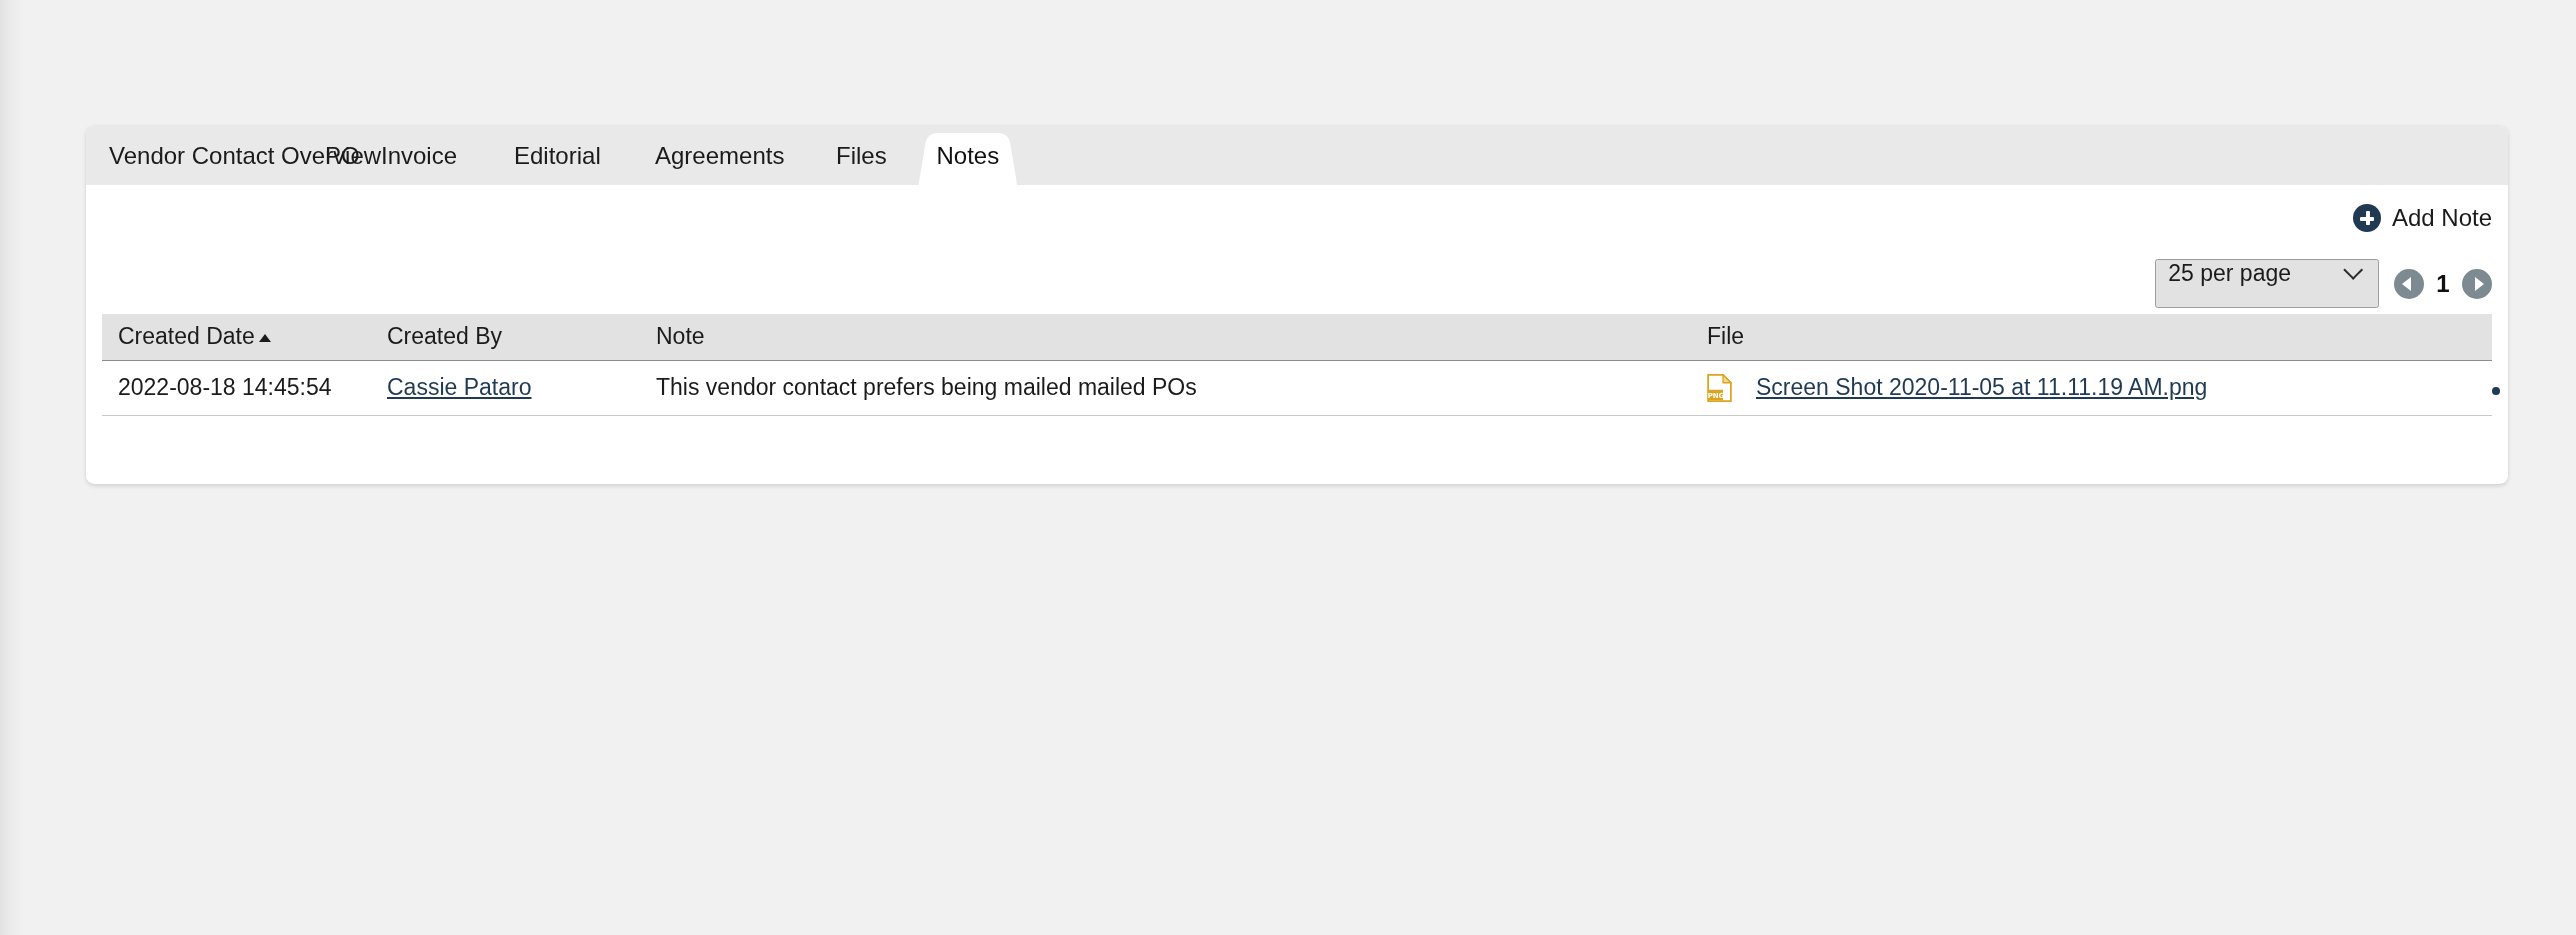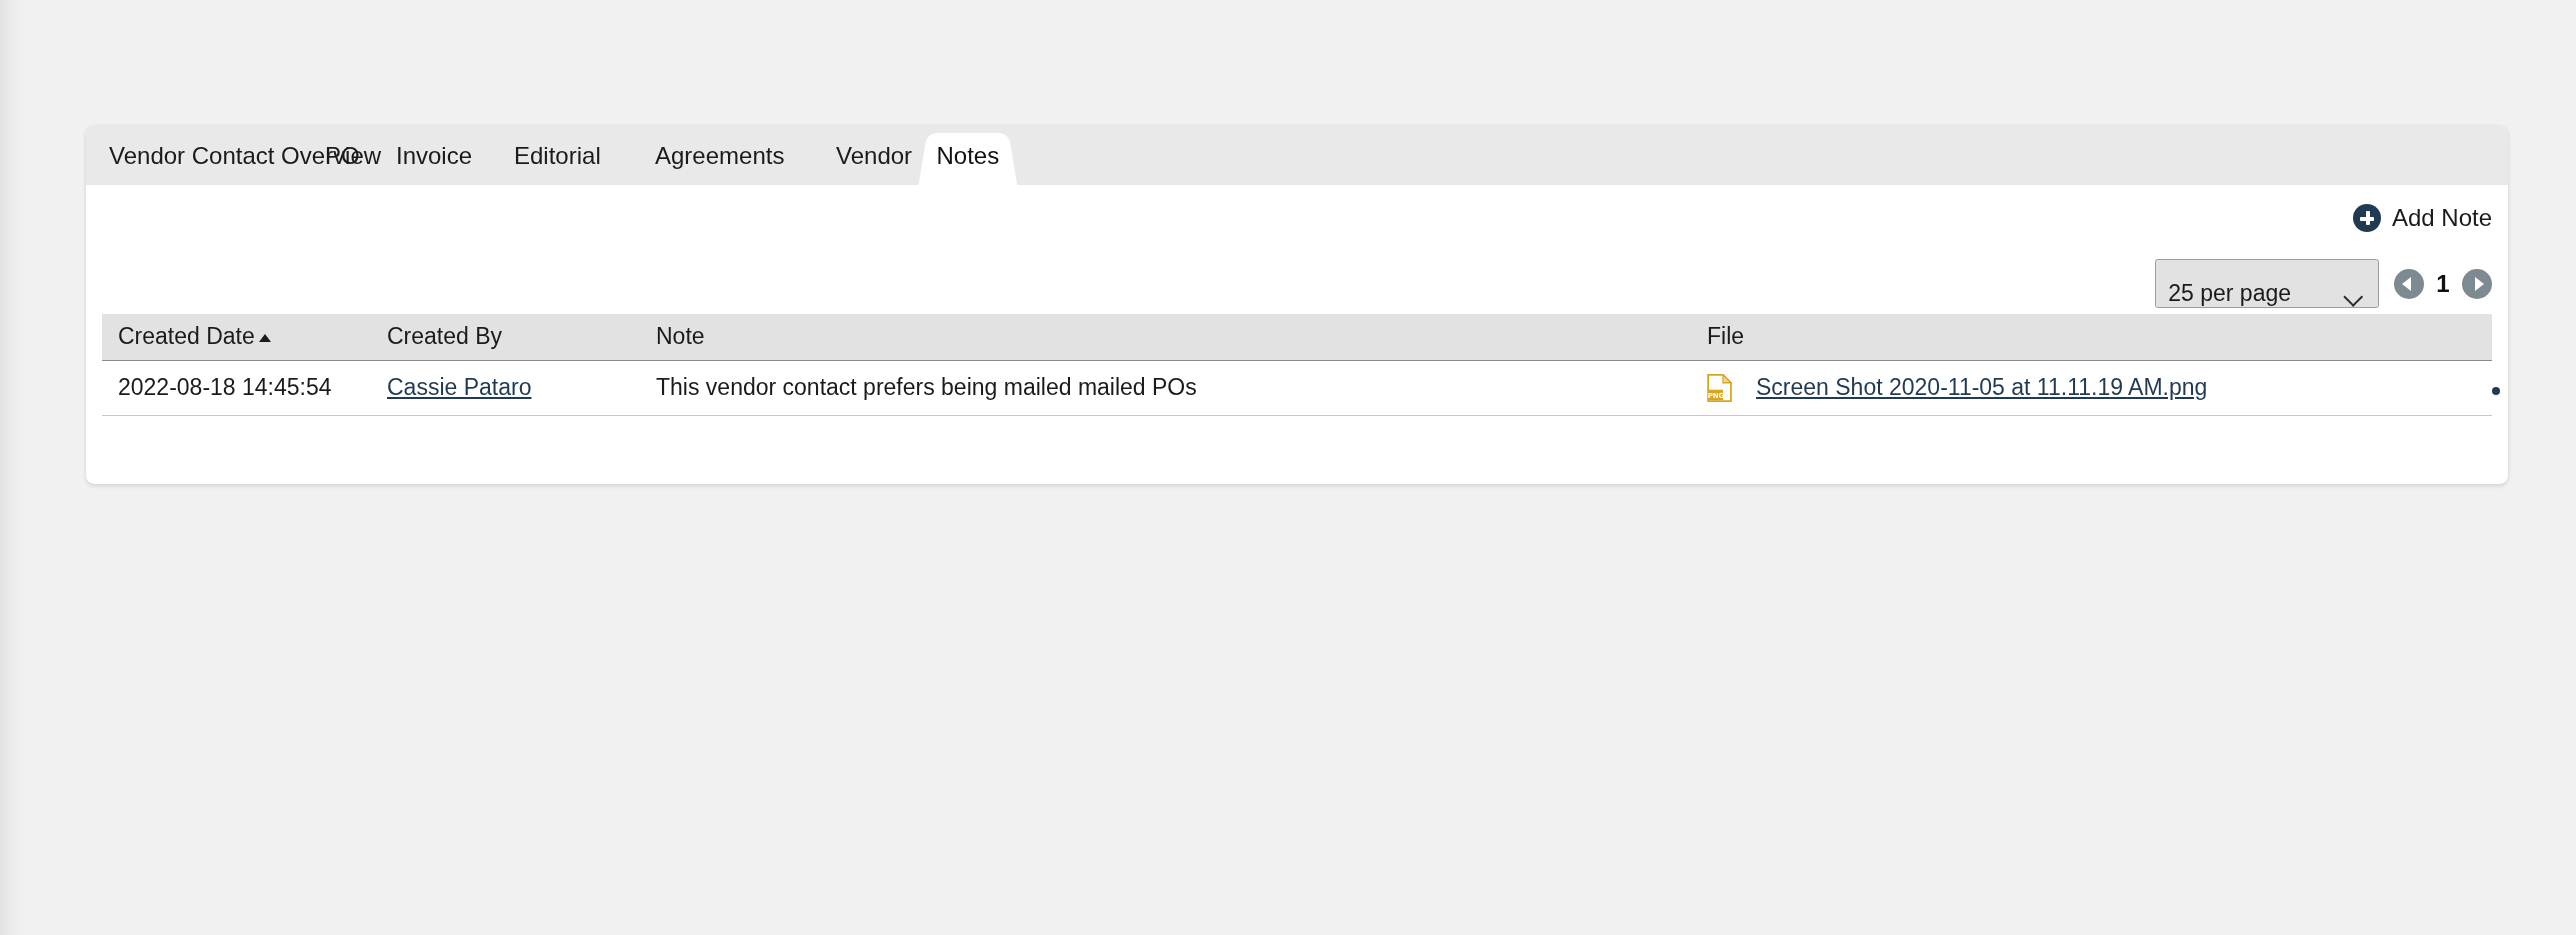--- a/index.html
+++ b/index.html
@@ -136,21 +136,21 @@
     width: 224px;
     height: 49px;
     background: #e2e2e2;
     border: 0.9px solid #9d9d9d;
     border-radius: 2.6px;
     font-family: "Liberation Sans", sans-serif;
     font-size: 23px;
     color: #1b1b1b;
     padding: 0 12.4px;
     display: flex;
-    align-items: flex-end;
+    align-items: flex-start;
     justify-content: space-between;
     cursor: pointer;
   }
   #per-page-select .chev {
     width: 19.4px; height: 19.4px;
     position: relative;
     flex: 0 0 auto;
     margin-right: 1.8px;
   }
   #per-page-select .chev::before {
@@ -276,34 +276,34 @@
     <div id="tabstrip">
 
       <div class="tab" style="left:0px; padding:0 23px;">
         <span class="tab-label">Vendor Contact Overview</span>
       </div>
 
       <div class="tab" style="left:216px; padding:0 23px;">
         <span class="tab-label">PO</span>
       </div>
 
-      <div class="tab" style="left:287px; padding:0 23px;">
+      <div class="tab" style="left:272px; padding:0 23px;">
         <span class="tab-label">Invoice</span>
       </div>
 
       <div class="tab" style="left:405px; padding:0 23px;">
         <span class="tab-label">Editorial</span>
       </div>
 
       <div class="tab" style="left:546px; padding:0 23px;">
         <span class="tab-label">Agreements</span>
       </div>
 
       <div class="tab" style="left:727px; padding:0 23px;">
-        <span class="tab-label">Vendor</span>
+        <span class="tab-label">Files</span>
       </div>
 
       <div class="tab active" style="left:824px; padding:0 26.5px;text-align:right;">
         <span class="tab-bg">
           <svg viewBox="0 0 135 59" preserveAspectRatio="none" xmlns="http://www.w3.org/2000/svg">
             <path d="M10 59 L18 12 Q20 0 32 0 L103 0 Q115 0 117 12 L125 59 Z" fill="#ffffff"></path>
           </svg>
         </span>
         <span class="tab-label">Notes</span>
       </div>

